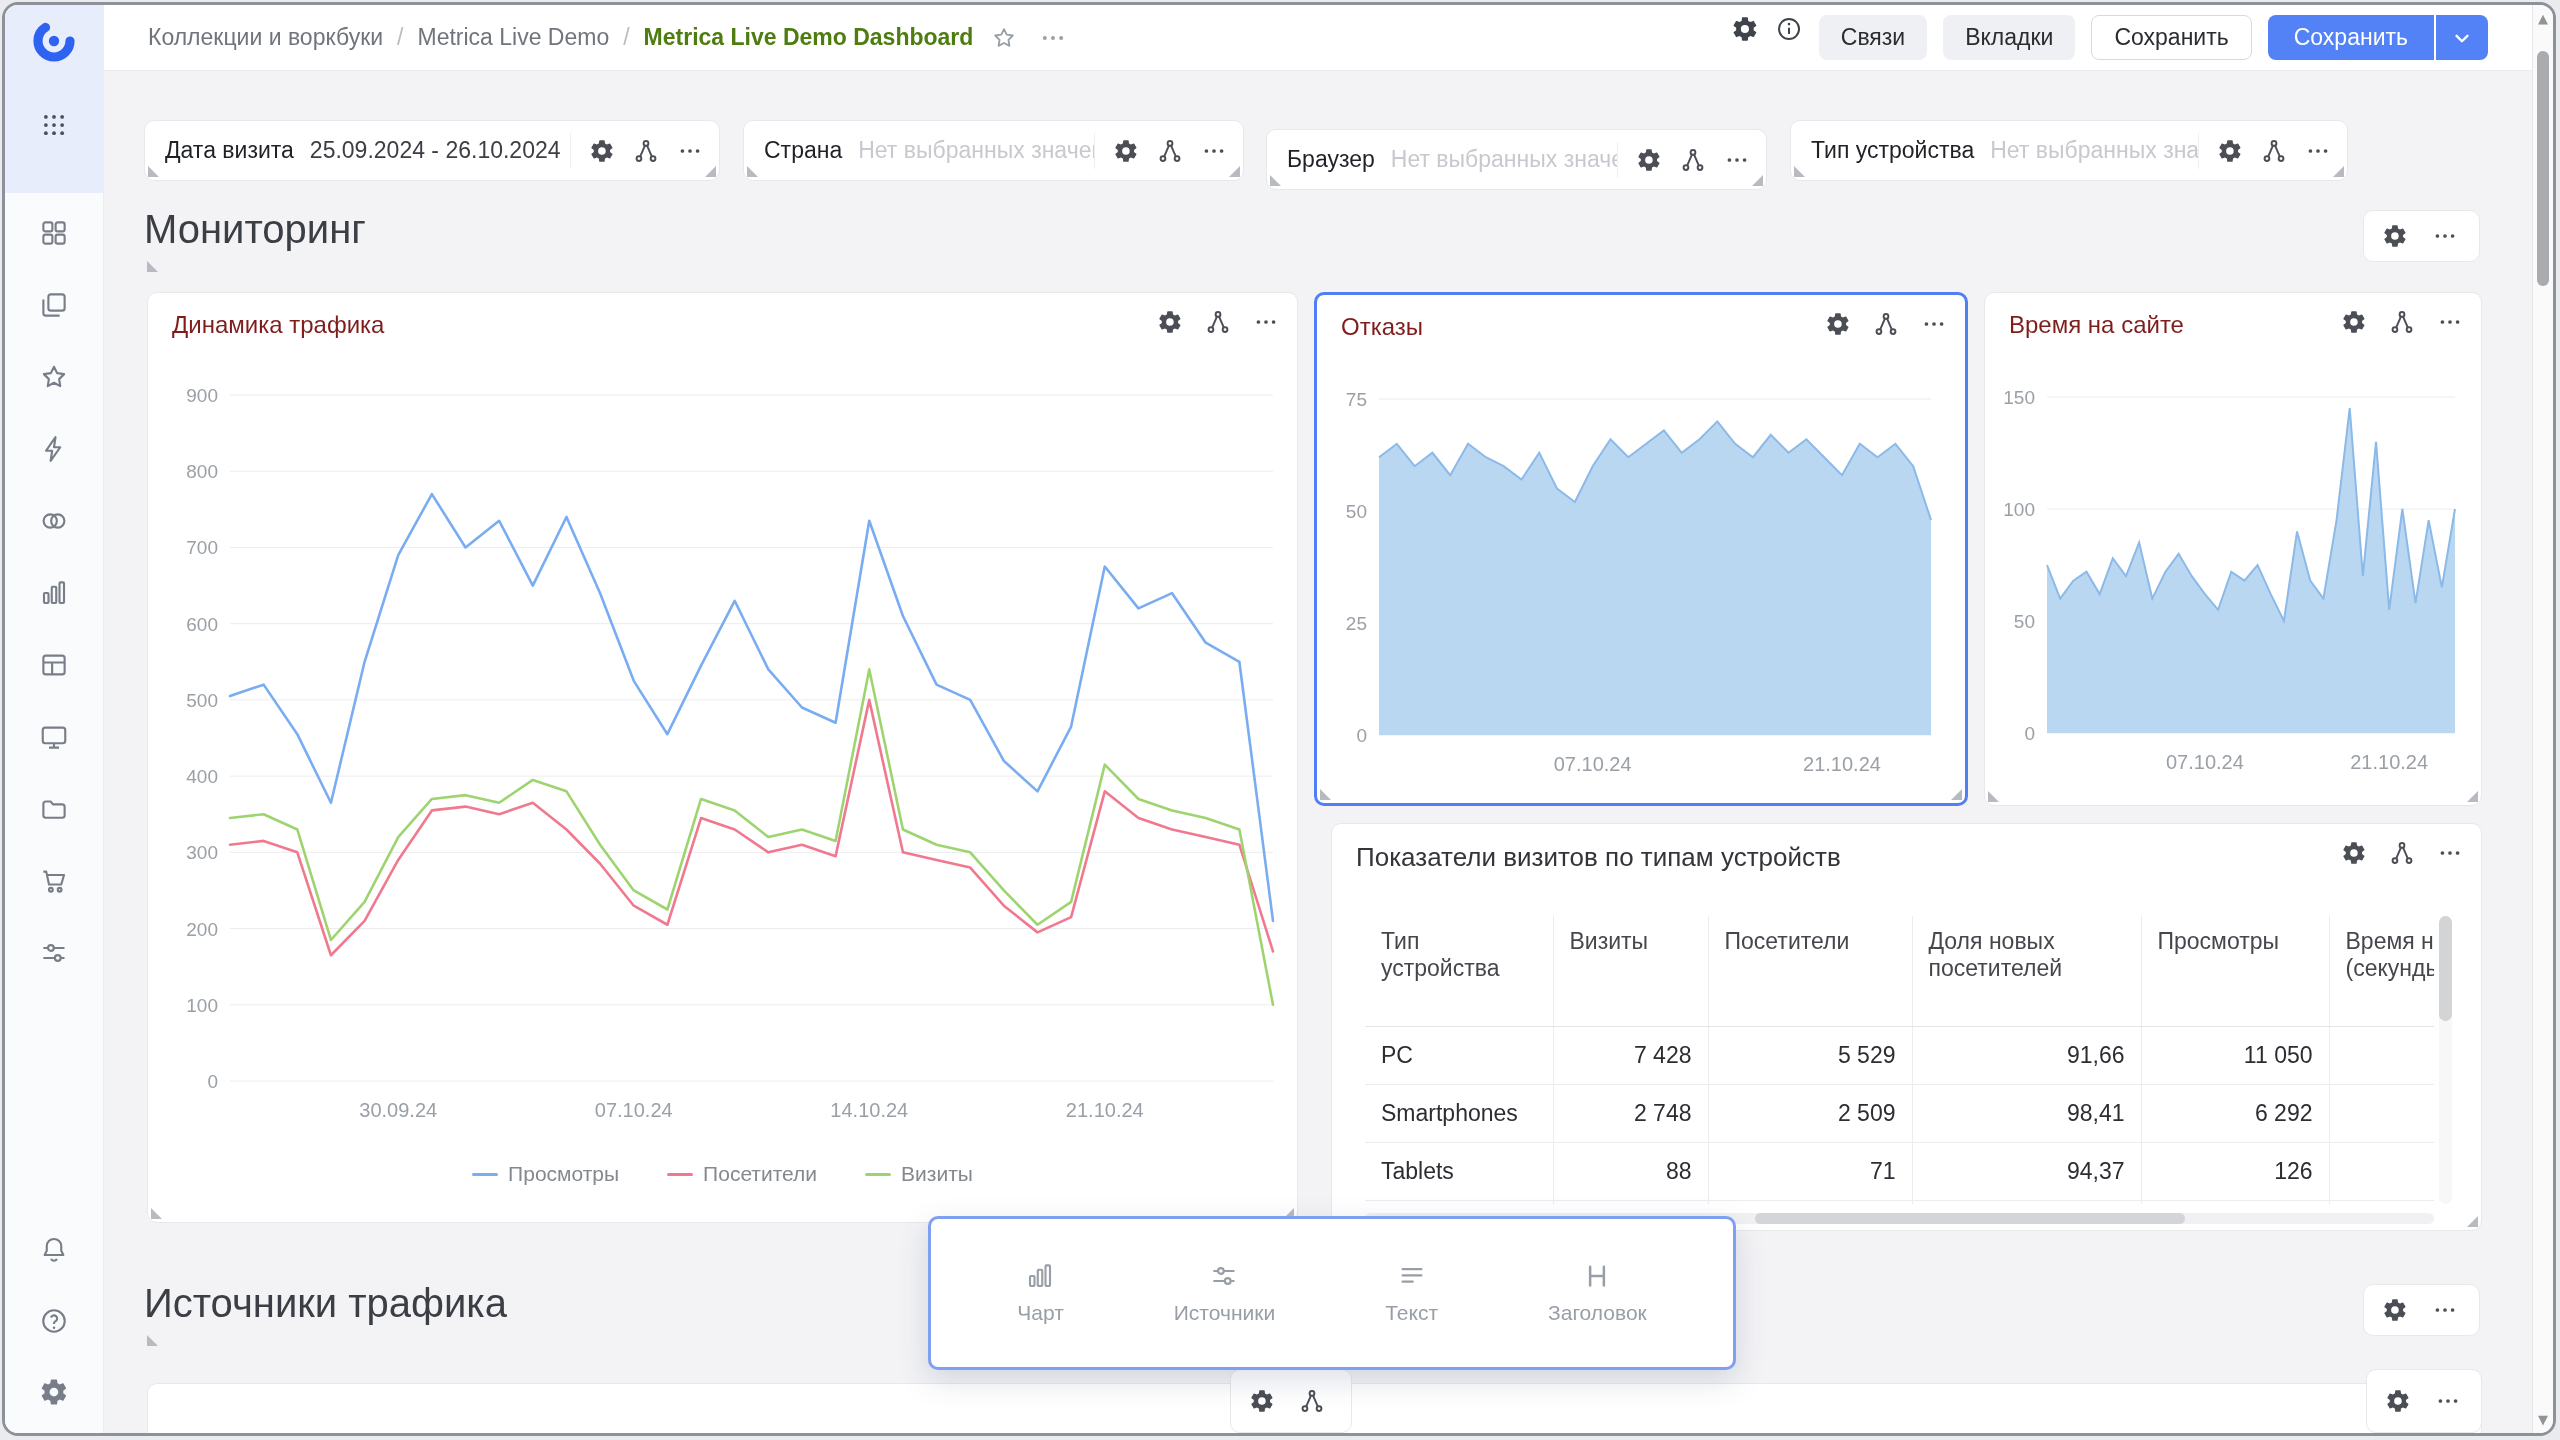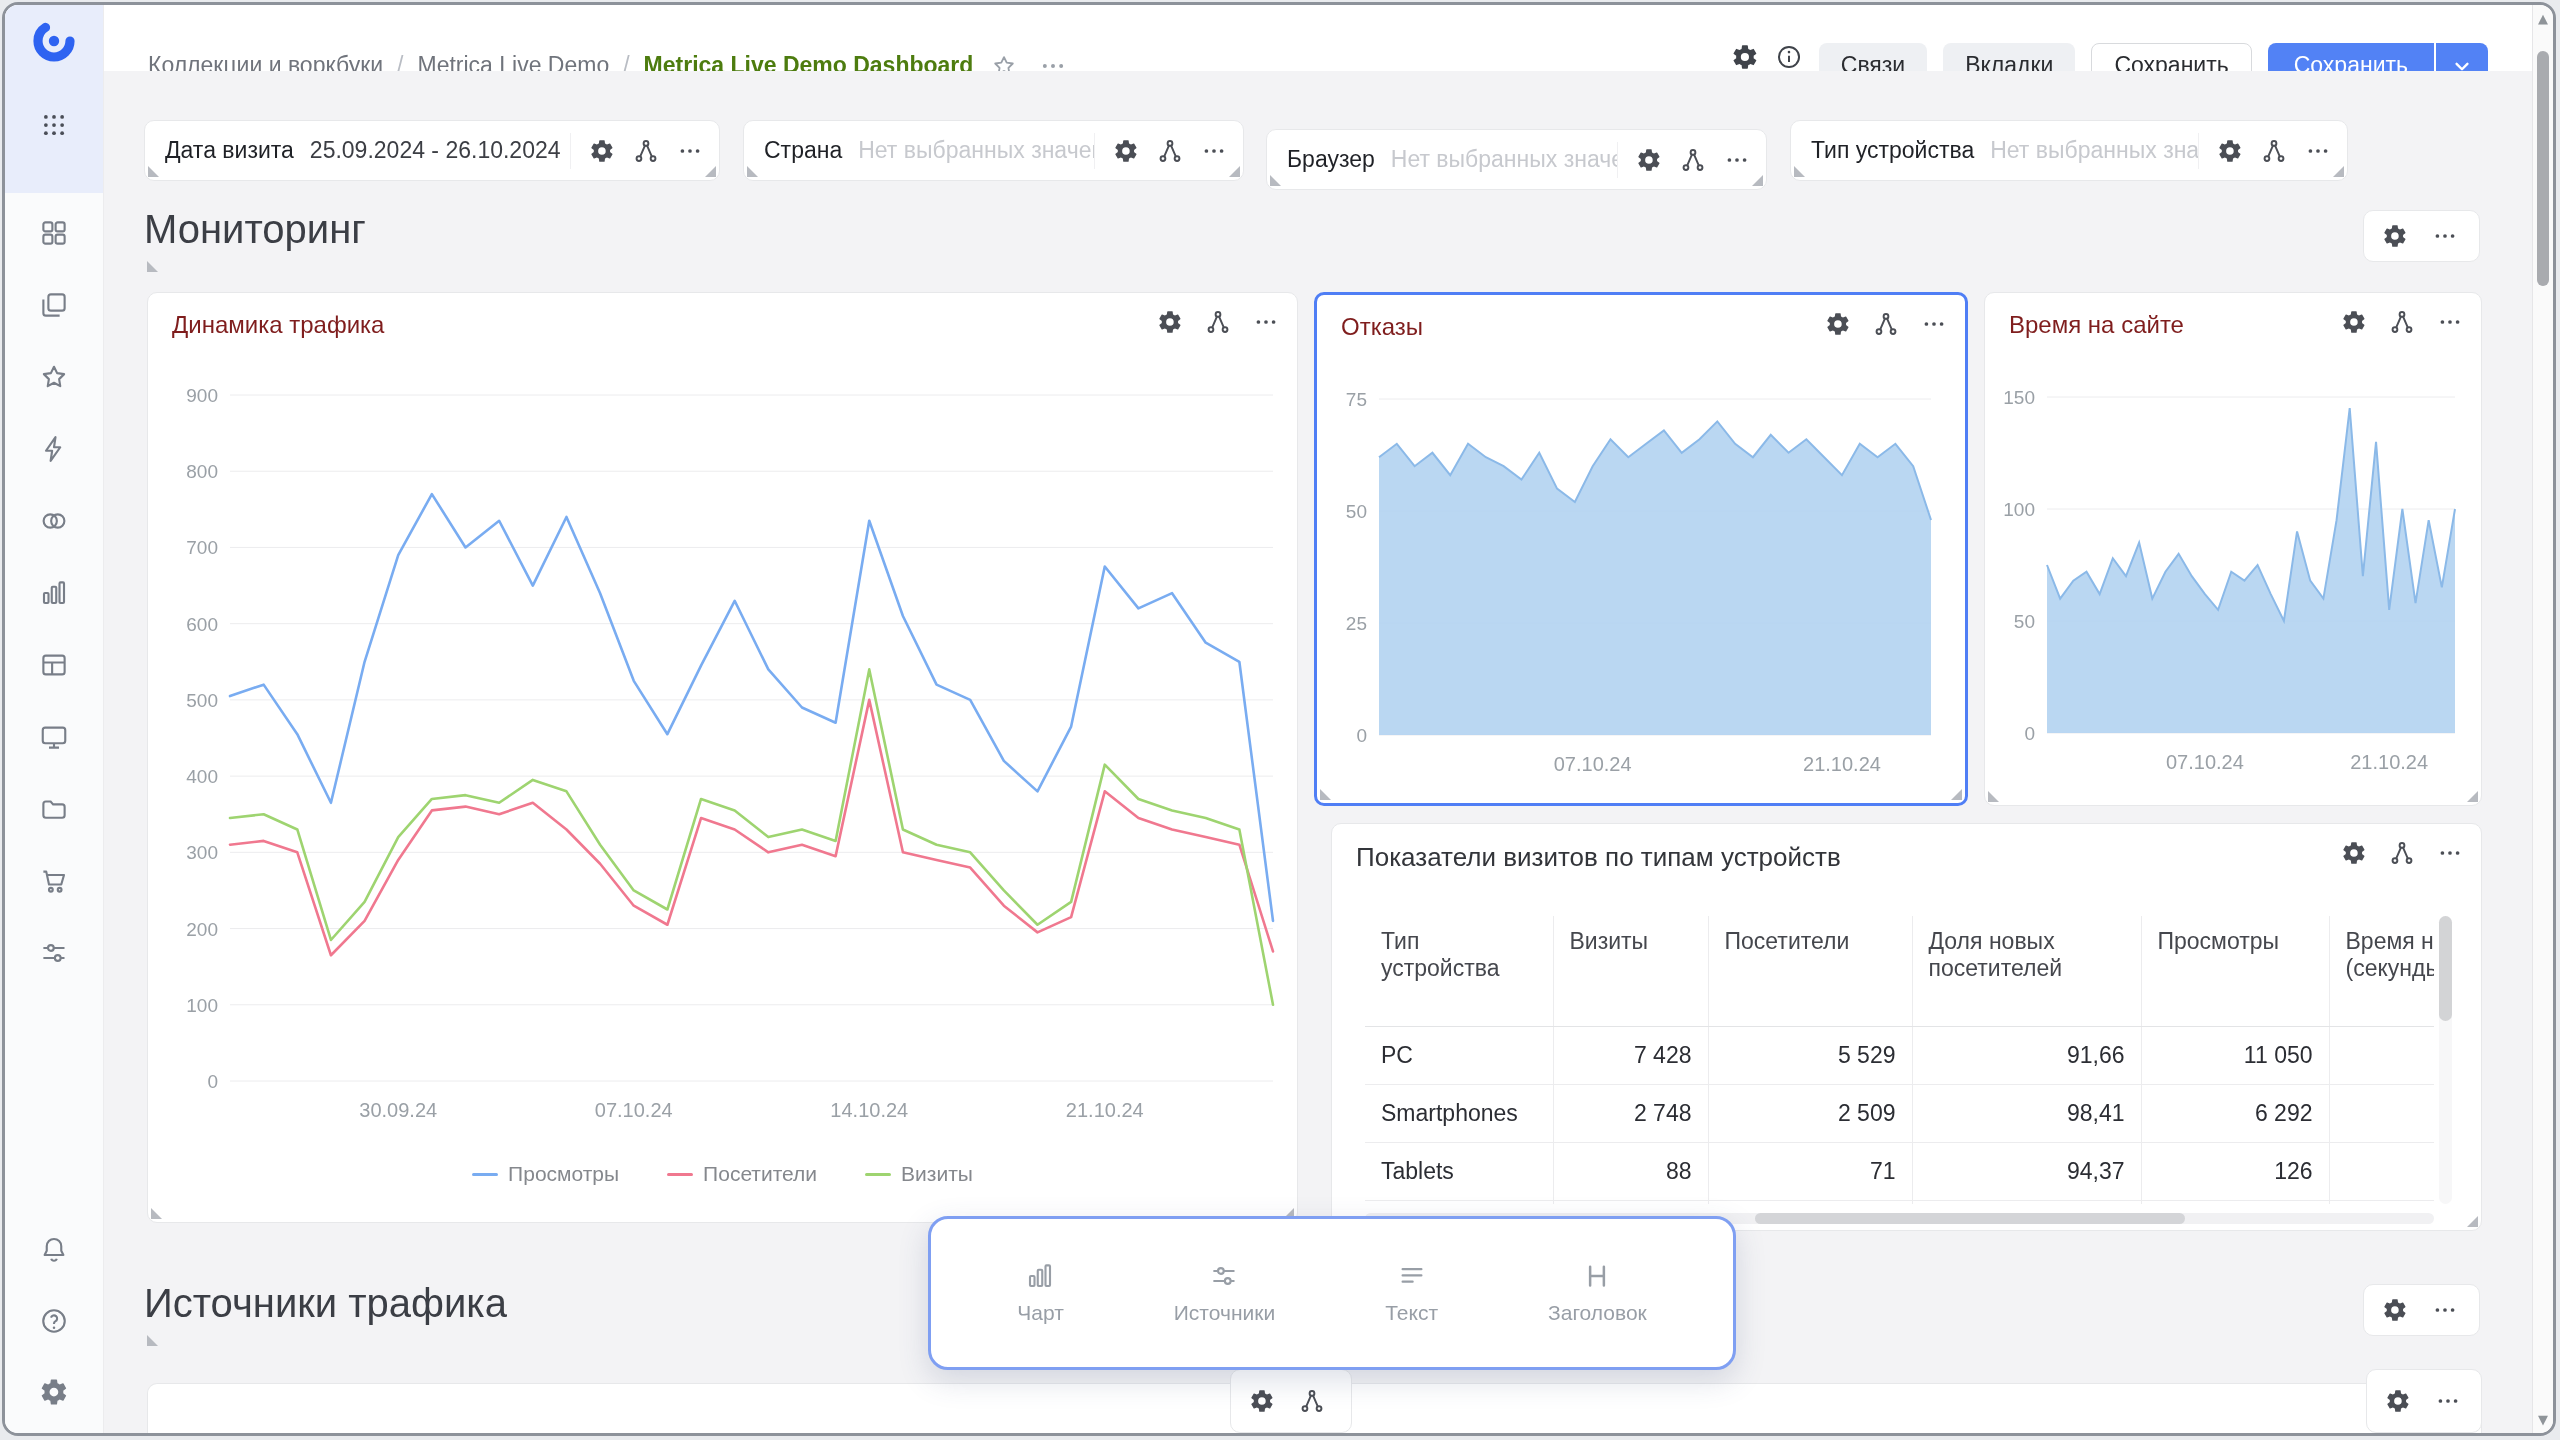--- a/index.html
+++ b/index.html
@@ -14,21 +14,21 @@
   .logo svg { width:100%; height:100%; display:block; }
   .nav-ic { width:34px; height:31px; display:flex; align-items:center; justify-content:center; color:#787e88; cursor:pointer; }
   .nav-ic svg { width:30px; height:30px; display:block; }
   .logo-area .nav-ic { color:#4a4e57; }
   .side-nav { position:absolute; top:212px; left:0; right:0; display:flex; flex-direction:column; align-items:center; gap:41px; }
   .side-bottom { position:absolute; bottom:26px; left:0; right:0; display:flex; flex-direction:column; align-items:center; gap:40px; }
 
   
   .main { position:absolute; left:99px; top:0; bottom:0; right:21px; }
   .header { position:absolute; top:0; left:0; right:0; height:66px; background:#fff; border-bottom:1px solid #ebebed;
-            display:flex; align-items:center; justify-content:space-between; padding:0 44px;margin-top:28px; }
+            display:flex; align-items:center; justify-content:space-between; padding:0 44px; }
   .breadcrumb { display:flex; align-items:center; font-size:23px; }
   .bc { color:#70747c; cursor:pointer; }
   .bc.current { color:#4d7c0f; font-weight:700; }
   .sep { color:#b9bdc4; margin:0 14px; }
   .ic { display:inline-flex; }
   .ic svg { display:block; }
   .bc-star { width:26px; height:26px; color:#9aa0a8; margin-left:18px; }
   .bc-star svg { width:26px; height:26px; }
   .bc-dots { width:28px; height:28px; color:#9aa0a8; margin-left:22px; }
   .bc-dots svg { width:28px; height:28px; }
@@ -87,21 +87,21 @@
   .tbl-vscroll { position:absolute; left:1107px; top:92px; width:13px; height:288px; background:#f7f7f8; border-radius:7px; }
   .tbl-vscroll .thumb { position:absolute; top:0; left:0; width:13px; height:105px; background:#d3d4d6; border-radius:7px; }
   .tbl-hscroll { position:absolute; left:33px; top:389px; width:1069px; height:11px; background:#f1f1f3; border-radius:6px; }
   .tbl-hscroll .thumb { position:absolute; left:390px; top:0; width:430px; height:11px; background:#d4d5d8; border-radius:6px; }
 
   
   .partial-card { position:absolute; background:#fff; border:1px solid #e7e8ea; border-bottom:none; border-radius:10px 10px 0 0; }
 
   
   .toolbar { position:absolute; left:824px; top:1145px; width:808px; height:154px; background:#fff;
-             border:3px solid #7f9ff2; border-radius:20px; box-shadow:0 10px 30px rgba(60,80,120,.18);
+             border:3px solid #7f9ff2; border-radius:10px; box-shadow:0 10px 30px rgba(60,80,120,.18);
              display:flex; align-items:center; justify-content:center; gap:110px; z-index:30; }
   .tb-item { display:flex; flex-direction:column; align-items:center; gap:10px; color:#989ea6; font-size:21px; cursor:pointer; }
   .tb-item svg { width:30px; height:30px; }
 
   
   .vscroll { position:absolute; top:0; bottom:0; right:0; width:21px; background:#fafafa; border-left:1px solid #e6e6e8; }
   .vscroll .arr { position:absolute; left:0; right:0; text-align:center; font-family:"DejaVu Sans",sans-serif;
                   font-size:13px; color:#8f9499; }
   .vscroll .arr.up { top:6px; }
   .vscroll .arr.down { bottom:6px; }

